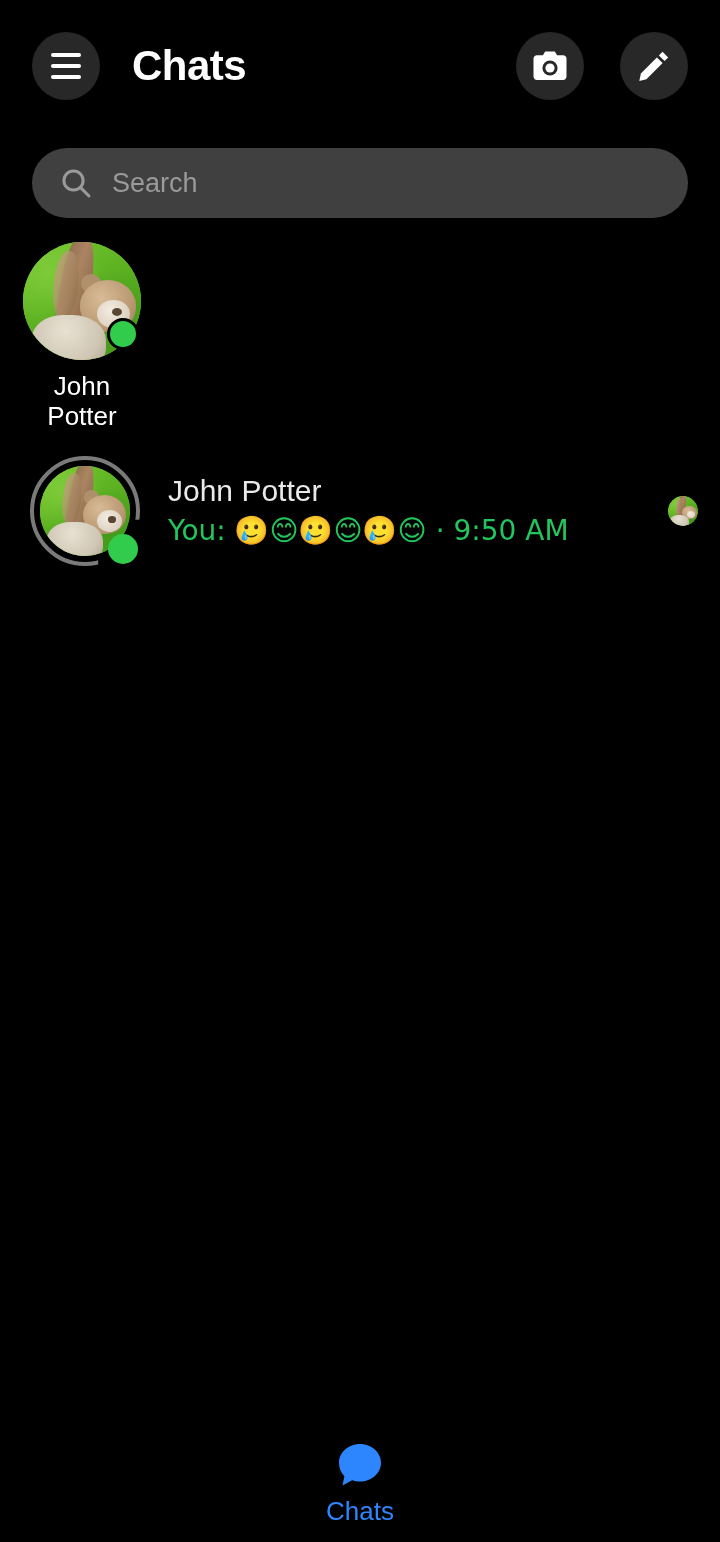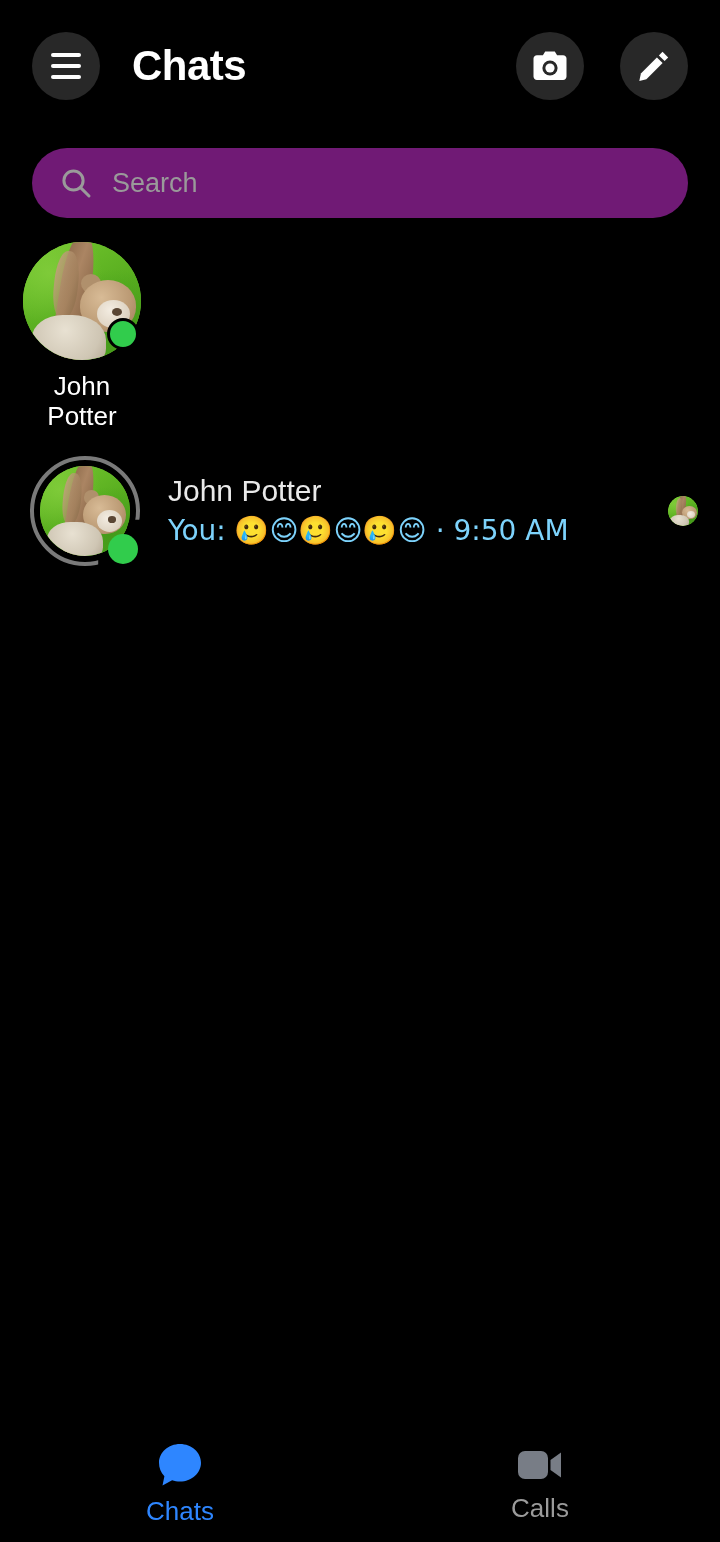--- a/index.html
+++ b/index.html
@@ -74,21 +74,21 @@
   .header-icon-btn + .header-icon-btn { margin-left: 36px; }
 
   
   .search-bar {
     position: absolute;
     top: 148px;
     left: 32px;
     width: 656px;
     height: 70px;
     border-radius: 35px;
-    background: #701a75;
+    background: #404040;
     display: flex;
     align-items: center;
     padding: 0 28px;
     cursor: text;
   }
   .search-icon { flex: 0 0 auto; display: block; }
   .search-placeholder {
     margin-left: 20px;
     font-size: 27px;
     color: #9a9a9a;
@@ -280,21 +280,21 @@
   .chat-name {
     font-size: 30px;
     color: #e9e9e9;
     line-height: 40px;
     white-space: nowrap;
     overflow: hidden;
     text-overflow: ellipsis;
   }
   .chat-preview {
     font-size: 28px;
-    color: #7dd3fc;
+    color: #22c55e;
     line-height: 40px;
     margin-top: 0;
     white-space: nowrap;
     overflow: hidden;
     text-overflow: ellipsis;
     font-family: "DejaVu Sans", "Liberation Sans", sans-serif;
   }
 
   .read-receipt {
     width: 30px;
@@ -446,23 +446,16 @@
 
 <div class="bottom-nav">
 
   <div class="nav-item active">
     <svg class="nav-icon" width="48" height="46" viewBox="0 0 48 46">
       <path d="M24 2 C35.6 2 45 10.4 45 20.8 C45 31.2 35.6 39.6 24 39.6 C21.2 39.6 18.5 39.1 16.1 38.3 L6.5 43.5 L8.4 34.2 C4.8 30.7 3 26 3 20.8 C3 10.4 12.4 2 24 2 Z" fill="#2e86ff"></path>
     </svg>
     <div class="nav-label">Chats</div>
   </div>
 
-  <div class="nav-item">
-    <svg class="nav-icon" width="48" height="40" viewBox="0 0 48 40">
-      <rect x="2" y="6" width="30" height="28" rx="7" fill="#787d86"></rect>
-      <path d="M34.5 15 L45 7.5 L45 32.5 L34.5 25 Z" fill="#787d86"></path>
-    </svg>
-    <div class="nav-label">Calls</div>
-  </div>
 
 
 
 </div>
 
 </body></html>

